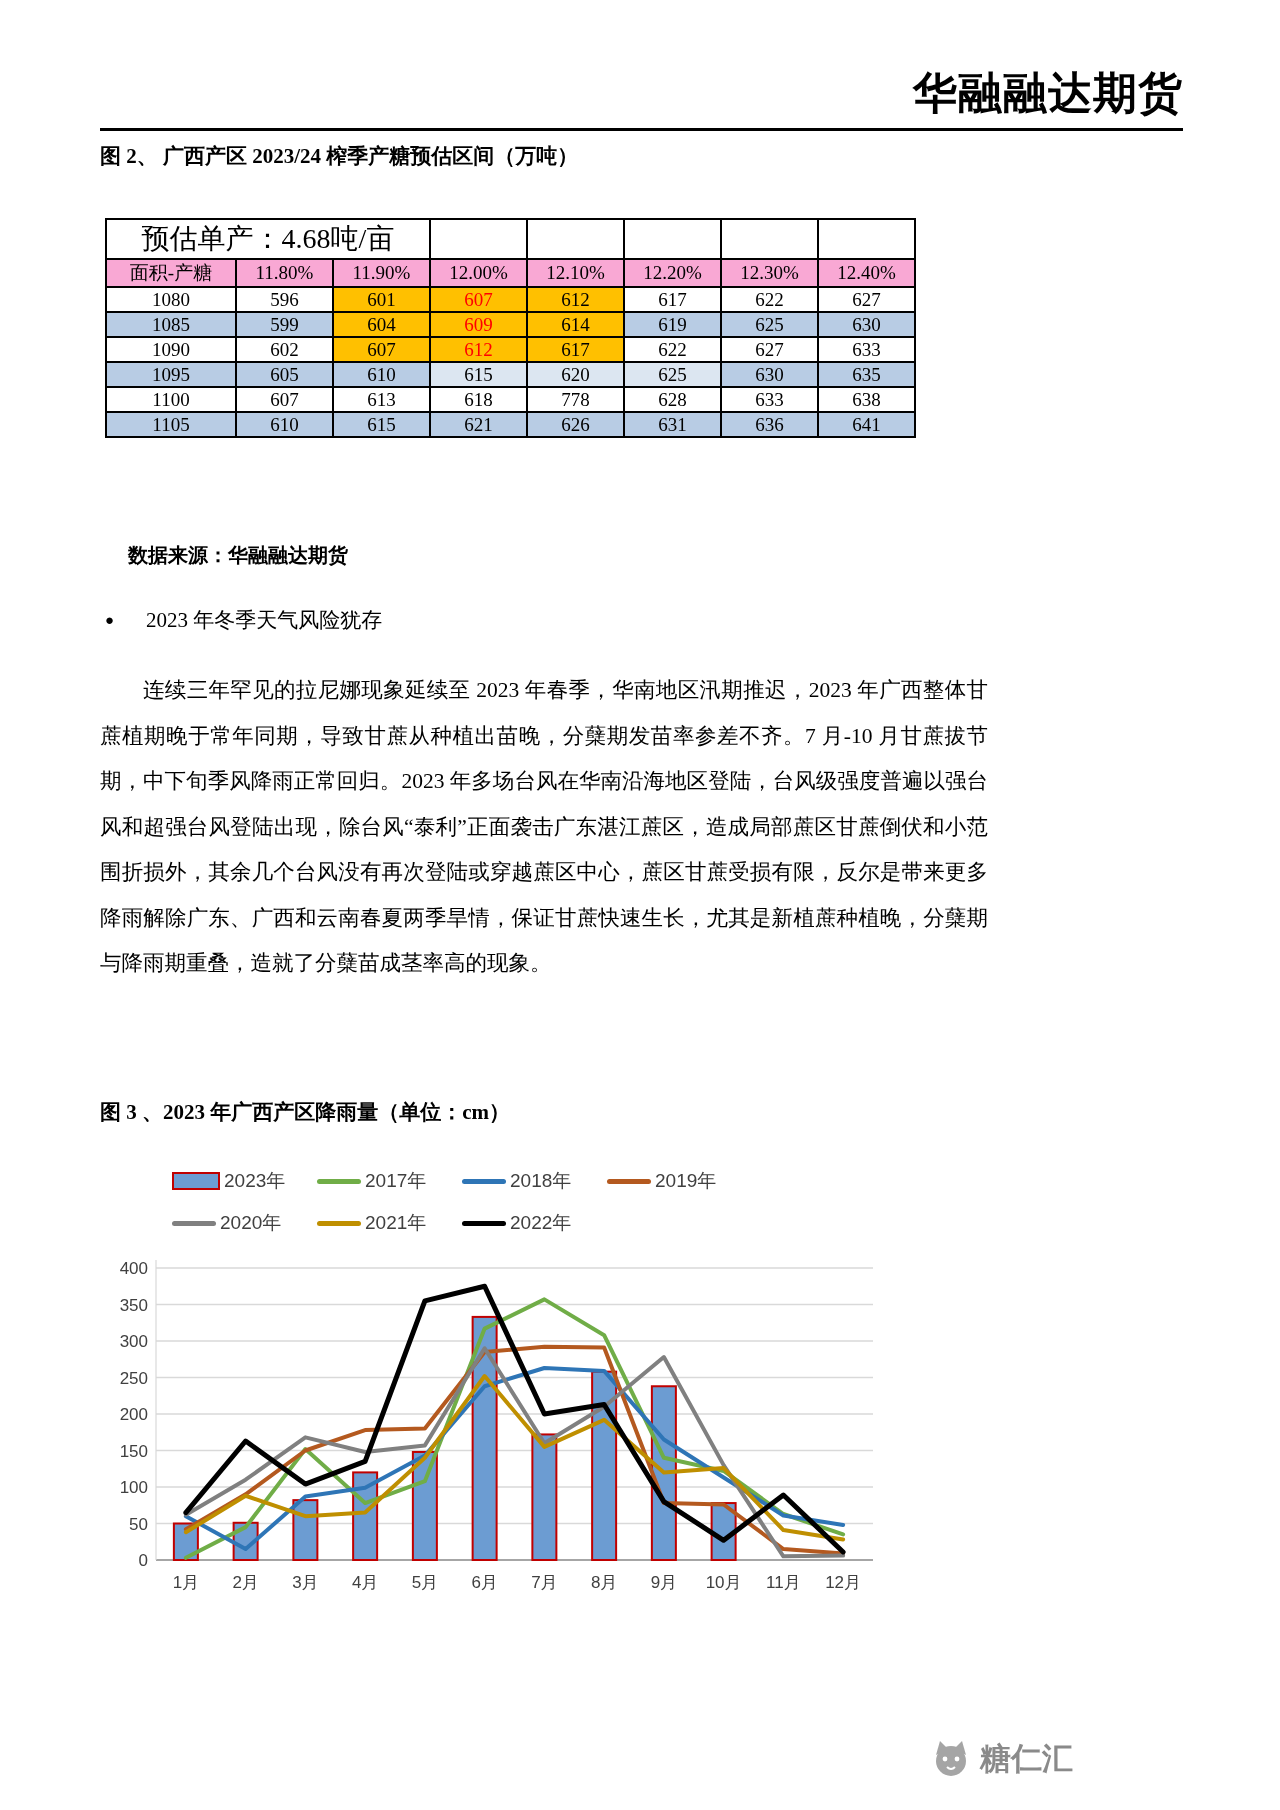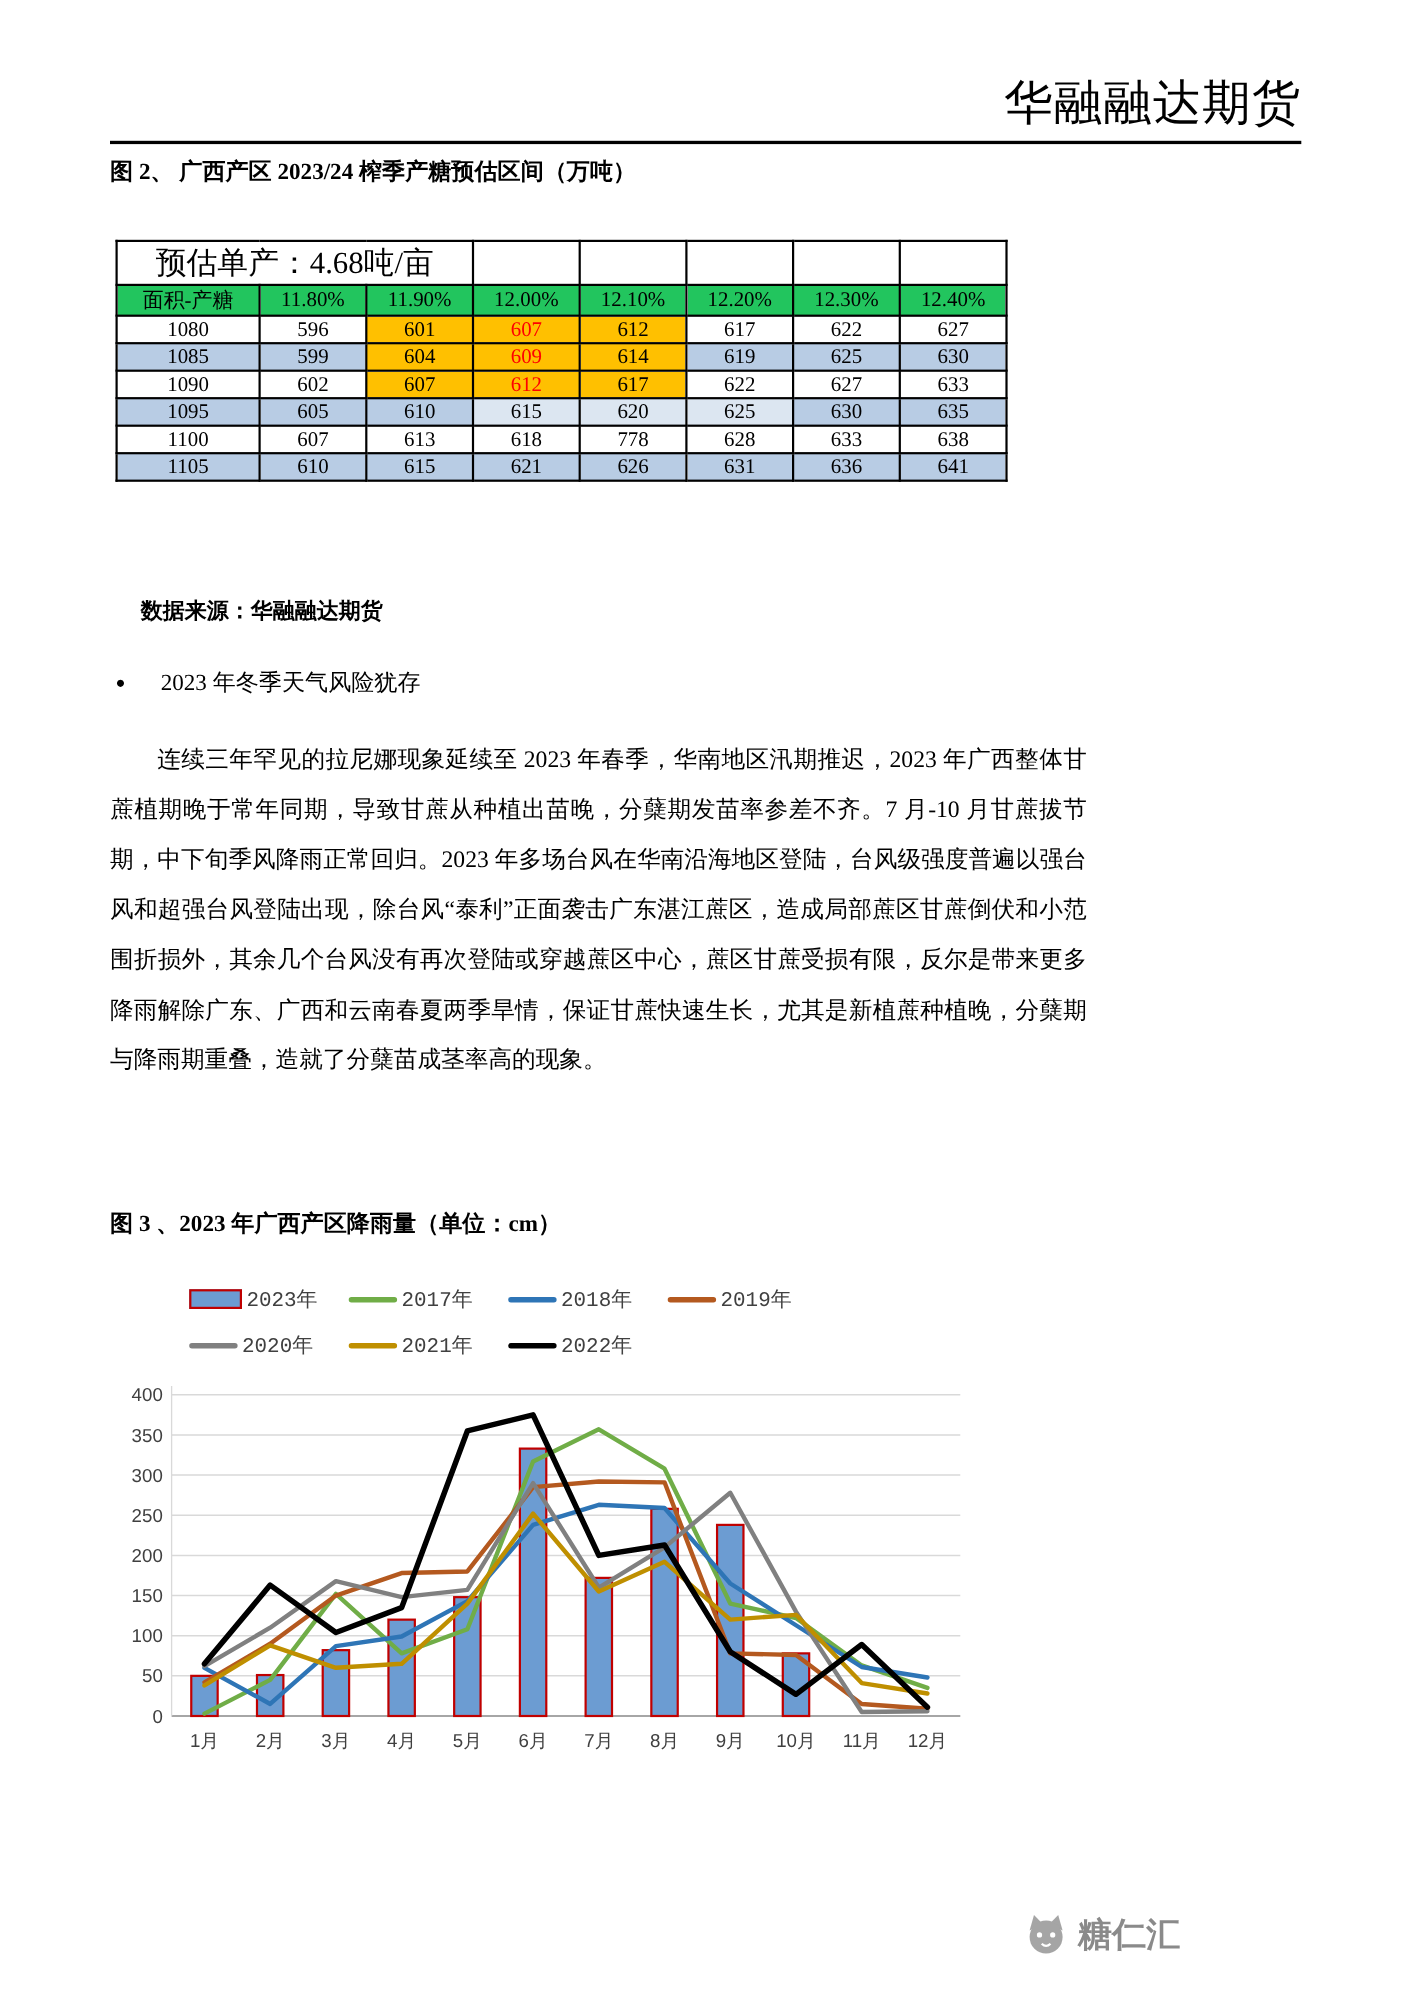--- a/index.html
+++ b/index.html
@@ -1,42 +1,42 @@
 <!DOCTYPE html>
 <html><head>
 <meta charset="utf-8">
 <style>
   html,body{margin:0;padding:0;background:#fff;}
   .page{position:relative;width:1280px;height:1810px;background:#fff;overflow:hidden;
         font-family:"Liberation Serif","DejaVu Serif",serif;color:#000;}
   .brand{position:absolute;top:64px;left:100px;width:1083px;text-align:right;
-         font-size:44px;font-weight:400;letter-spacing:1px;}
+         font-size:44px;font-weight:700;letter-spacing:1px;}
   .rule{position:absolute;top:128px;left:100px;width:1083px;height:3px;background:#000;}
   .fig-title{position:absolute;left:100px;font-size:21px;font-weight:bold;}
   .fig2{top:142px;}
   .fig3{top:1098px;}
   table.est{position:absolute;left:105px;top:218px;border-collapse:collapse;
             border:2.5px solid #000;font-size:19px;table-layout:fixed;}
   table.est td,table.est th{border:2px solid #000;height:23px;text-align:center;
             padding:0 3px;font-weight:normal;overflow:hidden;white-space:nowrap;}
   td.note{border:1.5px solid #b9b9b9;text-align:left;padding-left:8px;font-size:28px;height:28px;}
   td.note-empty{border:1.5px solid #c9c9c9;height:28px;}
-  th.hdr{background:#22c55e;}
+  th.hdr{background:#f9a8d4;}
   tr.alt td{background:#B8CCE4;}
   td.hl-orange{background:#FFC000 !important;}
   td.hl-soft{background:#DCE6F1 !important;}
   td.red-bold{color:#FF0000;font-weight:bold;}
   .source{position:absolute;left:100px;top:542px;font-size:20px;font-weight:bold;margin-left:28px;}
   .bullet-line{position:absolute;left:105px;top:606px;font-size:21px;}
   .bullet-line .dot{font-size:15px;vertical-align:2px;margin-right:32px;}
   .body-para{position:absolute;left:100px;top:668px;width:888px;margin:0;
              font-size:21.5px;line-height:45.5px;text-align:justify;text-indent:43px;}
   .chart{position:absolute;left:108px;top:1158px;width:780px;height:450px;}
   .legend{position:absolute;left:64px;top:10px;font-family:"Liberation Sans","DejaVu Sans",sans-serif;}
-  .lrow{display:flex;margin-bottom:16px;font-family:Liberation Mono, monospace;}
+  .lrow{display:flex;margin-bottom:16px;}
   .li{display:flex;align-items:center;width:145px;}
   .sw-line{display:inline-block;width:44px;height:5px;border-radius:3px;margin-right:4px;}
   .sw-bar{display:inline-block;width:44px;height:14px;margin-right:4px;}
   .llabel{font-size:19px;color:#404040;}
   #plot{position:absolute;left:0;top:96px;}
   .footer-page{position:absolute;left:100px;top:1704px;width:888px;text-align:center;
                font-size:17px;font-weight:bold;color:#17365D;
                font-family:"Liberation Sans","DejaVu Sans",sans-serif;}
   .watermark{position:absolute;left:930px;top:1738px;display:flex;align-items:center;opacity:.8;}
   .wm-text{font-size:31px;font-weight:bold;color:#6e6e6e;margin-left:8px;

